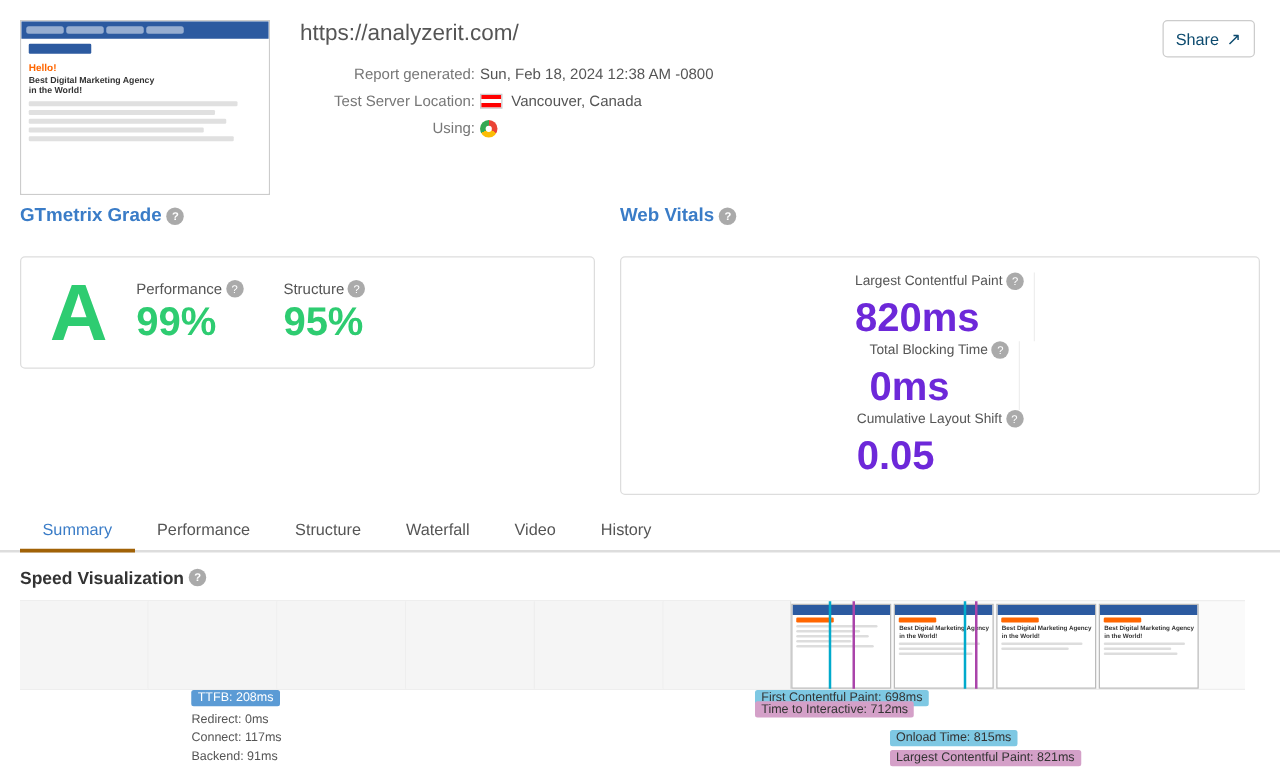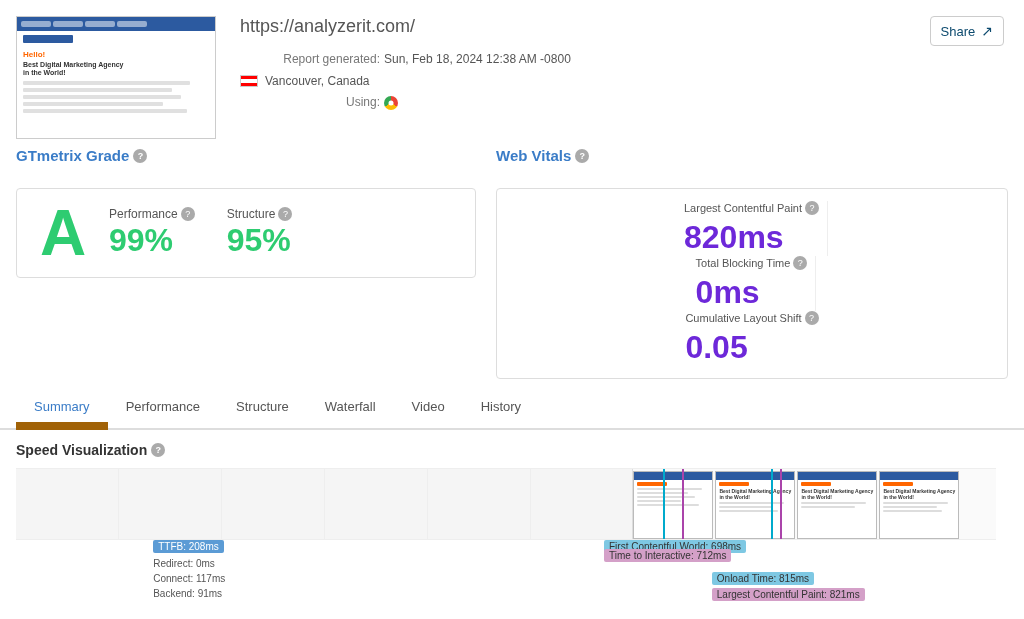--- a/index.html
+++ b/index.html
@@ -13,21 +13,21 @@
       overflow: hidden;
     }
     .top-bar {
       display: flex;
       justify-content: space-between;
       align-items: flex-start;
       padding: 16px 20px 8px 16px;
     }
     .site-preview {
       width: 200px;
-      height: 123px;
+      height: 140px;
       border: 1px solid #ccc;
       background: #6d28d9;
       flex-shrink: 0;
       position: relative;
       overflow: hidden;
     }
     .site-preview-inner {
       background: #fff;
       width: 100%;
       height: 100%;
@@ -237,21 +237,21 @@
     .tab {
       padding: 8px 18px;
       font-size: 13px;
       cursor: pointer;
       color: #555;
       border-bottom: 3px solid transparent;
       margin-bottom: -2px;
     }
     .tab.active {
       color: #3a7cc7;
-      border-bottom: 8px solid #a16207;
+      border-bottom: 3px solid #a16207;
     }
     .speed-section {
       padding: 12px 28px 0 16px;
     }
     .speed-title {
       font-size: 14px;
       font-weight: bold;
       color: #333;
       margin-bottom: 10px;
       display: flex;
@@ -378,20 +378,21 @@
   </div>
 
   <div class="header-info">
     <div class="site-url">https://analyzerit.com/</div>
     <div class="report-meta">
       <div class="report-meta-row">
         <span class="meta-label">Report generated:</span>
         <span>Sun, Feb 18, 2024 12:38 AM -0800</span>
       </div>
       <div class="report-meta-row">
+        <span class="meta-label">Test Server Location:</span>
         <span style="display:inline-block;width:18px;height:12px;background:linear-gradient(180deg,#ff0000 33%,#fff 33%,#fff 66%,#ff0000 66%);border:1px solid #ccc;vertical-align:middle;margin-right:3px;"></span>
         <span>Vancouver, Canada</span>
       </div>
       <div class="report-meta-row">
         <span class="meta-label">Using:</span>
         <span style="display:inline-block;width:14px;height:14px;border-radius:50%;background:conic-gradient(#ea4335 0deg 120deg,#fbbc05 120deg 240deg,#34a853 240deg 360deg);vertical-align:middle;margin-right:3px;position:relative;">
           <span style="position:absolute;top:50%;left:50%;transform:translate(-50%,-50%);width:5px;height:5px;border-radius:50%;background:#fff;display:block;"></span>
         </span>
       </div>
     </div>
@@ -548,21 +549,21 @@
     <div style="position:relative; height:68px;">
 
       <div class="ttfb-label" style="left:14%;top:0;">TTFB: 208ms</div>
 
       <div class="timing-details" style="left:14%;top:16px;">
         <div>Redirect: 0ms</div>
         <div>Connect: 117ms</div>
         <div>Backend: 91ms</div>
       </div>
 
-      <div class="fcp-label" style="left:60%;top:0;">First Contentful World: 698ms</div>
+      <div class="fcp-label" style="left:60%;top:0;">First Contentful Paint: 698ms</div>
 
       <div class="tti-label" style="left:60%;top:9px;">Time to Interactive: 712ms</div>
 
       <div class="onload-label" style="left:71%;top:32px;">Onload Time: 815ms</div>
 
       <div class="lcp-label" style="left:71%;top:48px;">Largest Contentful Paint: 821ms</div>
     </div>
   </div>
 </div>
 

